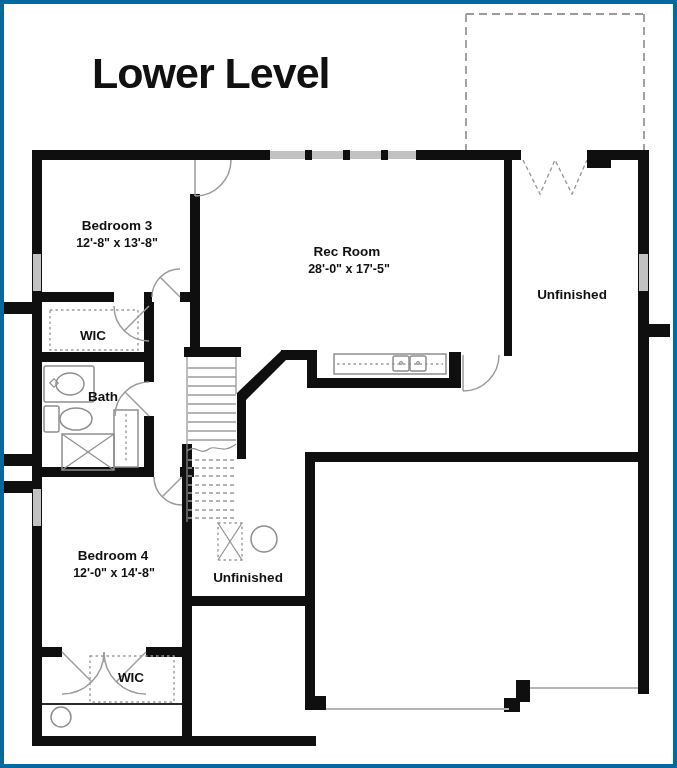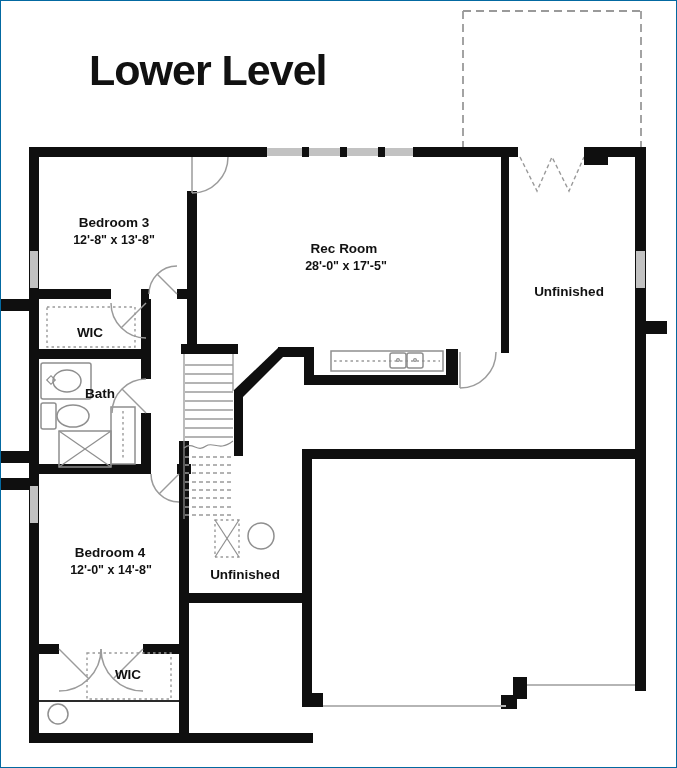--- a/index.html
+++ b/index.html
@@ -1,17 +1,17 @@
 <!DOCTYPE html>
 <html style="--wall: #0f0f0f; --window: #c2c2c2; --fixture: #8f8f8f; --dash: #9a9a9a; --text: #111111; --bg: #ffffff;"><head>
 <meta charset="utf-8">
 <style>
   html,body{margin:0;padding:0;background:#fff;}
   .canvas{position:relative;width:677px;height:768px;background:var(--bg,#fff);
-          border:1px solid #0369a1;box-sizing:border-box;overflow:hidden;
+          border:4px solid #0369a1;box-sizing:border-box;overflow:hidden;
           font-family:"Liberation Sans",sans-serif;}
   svg{display:block}
   svg text{font-family:"Liberation Sans","DejaVu Sans",sans-serif;font-weight:bold;
            fill:var(--text,#111);}
   .title-text{font-size:43px;letter-spacing:-1px;}
   .room-label{font-size:13.5px;text-anchor:middle;}
   .room-dims{font-size:12.5px;text-anchor:middle;}
   .wall{fill:var(--wall,#0f0f0f);stroke:none;}
   .window{fill:var(--window,#c2c2c2);stroke:none;}
   .thinline{stroke:#2a2a2a;stroke-width:2;fill:none;}

